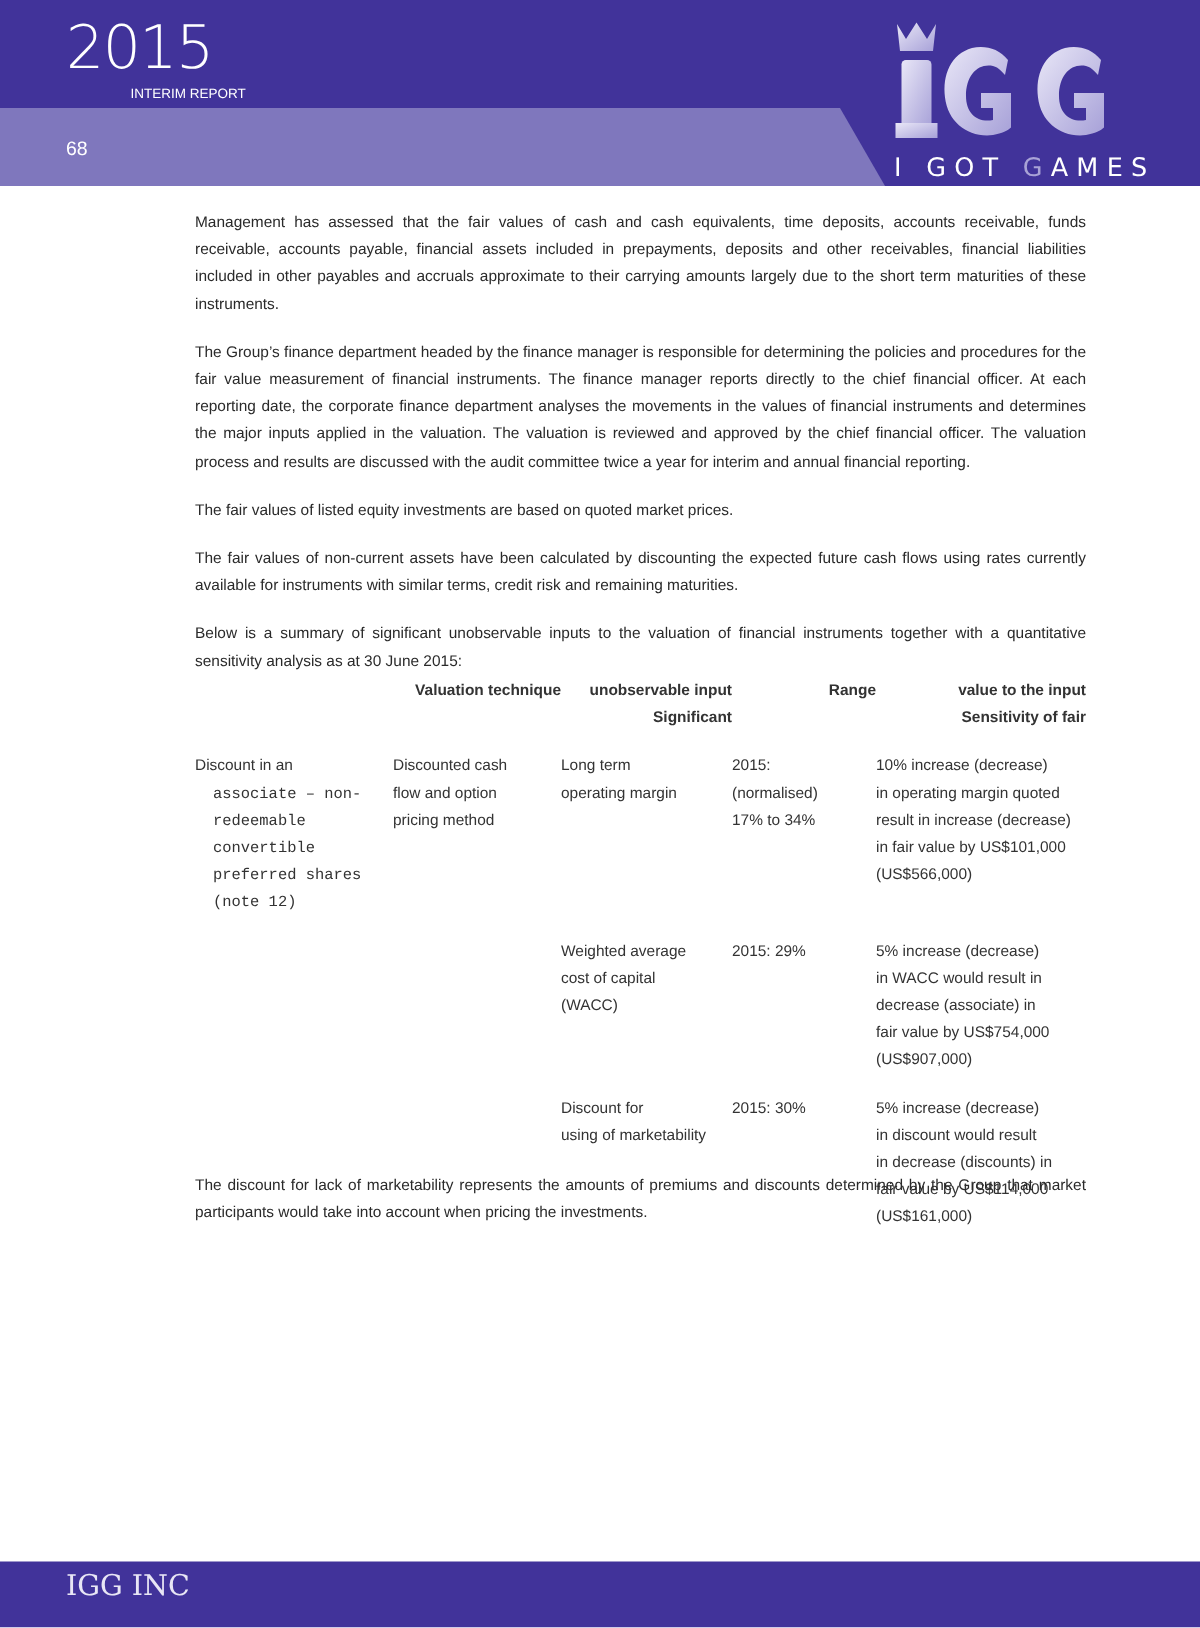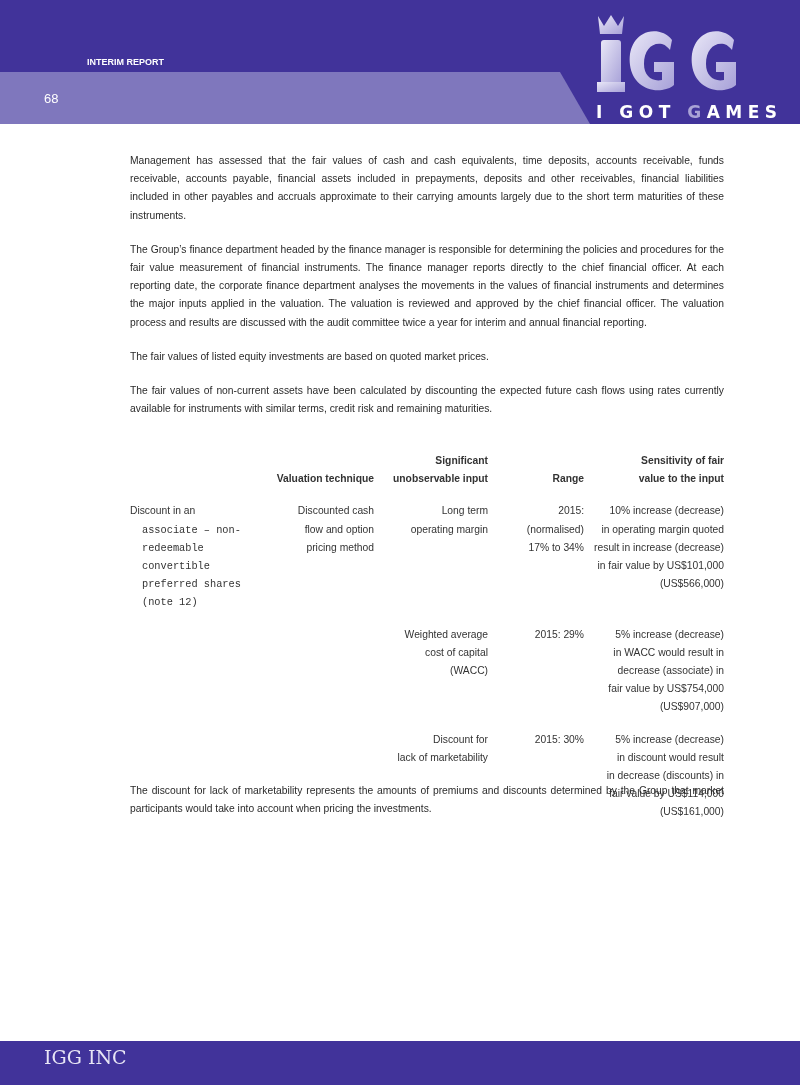--- a/index.html
+++ b/index.html
@@ -3,50 +3,51 @@
 <meta charset="utf-8">
 <style>
   html, body { margin:0; padding:0; }
   body { width:800px; height:1085px; position:relative; background:#ffffff; overflow:hidden;
          font-family:"Liberation Sans", sans-serif; color:#2a2a2a; }
   .header { position:absolute; left:0; top:0; width:800px; height:124px; background:#41339a; overflow:hidden; }
   .header-band { position:absolute; left:0; top:72px; width:800px; height:52px; }
   .header-band svg { position:absolute; left:0; top:0; }
   .year-logo { position:absolute; left:44px; top:12px; color:#ffffff; font-family:"DejaVu Sans", sans-serif;
                font-size:40px; font-weight:300; letter-spacing:-1px; line-height:40px; }
-  .interim { position:absolute; left:76px; top:57px; color:#ffffff; font-size:9px; font-weight:bold; letter-spacing:0px;padding-left:11px; }
+  .interim { position:absolute; left:76px; top:57px; color:#ffffff; font-size:9px; font-weight:normal; letter-spacing:0px;padding-left:11px; }
   .page-num { position:absolute; left:44px; top:91px; color:#ffffff; font-size:13px; }
   .igg-logo { position:absolute; left:594px; top:10px; width:160px; height:110px; }
   .igg-letters { position:absolute; left:0; top:0; width:160px; height:90px; }
   .igg-tagline { position:absolute; left:2px; top:92px; width:160px; color:#ffffff; font-size:17px; letter-spacing:5.5px;
-                 font-family:"DejaVu Sans", sans-serif; font-weight:700; white-space:nowrap; }
+                 font-family:"DejaVu Sans", sans-serif; font-weight:400; white-space:nowrap; }
   .igg-tagline .g-light { color:#a9a3d6; }
   .content { position:absolute; left:130px; top:136px; width:594px; font-size:10.3px; line-height:18.2px; }
-  .content p { margin:16px 0 14px 0; text-align:justify; }
+  .content p { margin:4px 0 14px 0; text-align:justify; }
   table.val { position:absolute; left:130px; top:452px; width:594px; border-collapse:collapse; font-size:10.3px; line-height:18.2px; }
   table.val th { font-weight:bold; text-align:right; vertical-align:bottom; padding:0; color:#333; }
-  table.val td { vertical-align:top; padding:0; text-align:right; color:#333; }
+  table.val td { vertical-align:top; padding:0; color:#333; }
   table.val td.item { text-align:left; }
   .indent { padding-left:12px; display:block;font-family:Liberation Mono, monospace; }
   .c1 { width:132px; } .c2 { width:112px; } .c3 { width:114px; } .c4 { width:96px; } .c5 { width:140px; }
   .gap td { height:14px; }
   .rowgap td { height:14px; }
   .footer { position:absolute; left:0; top:1041px; width:800px; height:44px; background:#41339a; }
   .footer-text { position:absolute; left:44px; top:1046px; color:#e8e6f5; font-family:"DejaVu Serif", serif; font-size:19px; }
   .final { position:absolute; left:130px; top:782px; width:594px; font-size:10.3px; line-height:18.2px; text-align:justify; margin:0; }
 </style>
 </head>
 <body>
 
 <div class="header">
   <div class="header-band">
     <svg width="800" height="52">
       <polygon points="0,0 560,0 590,52 0,52" fill="#7f77bd"></polygon>
     </svg>
   </div>
+  <div class="year-logo">2015</div>
   <div class="interim">INTERIM REPORT</div>
   <div class="page-num">68</div>
 
   <div class="igg-logo">
     <svg class="igg-letters" width="160" height="90" viewBox="0 0 160 90">
       <defs>
         <linearGradient id="lg" x1="0" y1="0" x2="1" y2="1">
           <stop offset="0" stop-color="#e9e7f7"></stop>
           <stop offset="1" stop-color="#a7a1d8"></stop>
         </linearGradient>
@@ -63,44 +64,45 @@
     </svg>
     <div class="igg-tagline">I GOT <span class="g-light">G</span>AMES</div>
   </div>
 </div>
 
 <div class="content">
   <p>Management has assessed that the fair values of cash and cash equivalents, time deposits, accounts receivable, funds receivable, accounts payable, financial assets included in prepayments, deposits and other receivables, financial liabilities included in other payables and accruals approximate to their carrying amounts largely due to the short term maturities of these instruments.</p>
   <p>The Group’s finance department headed by the finance manager is responsible for determining the policies and procedures for the fair value measurement of financial instruments. The finance manager reports directly to the chief financial officer. At each reporting date, the corporate finance department analyses the movements in the values of financial instruments and determines the major inputs applied in the valuation. The valuation is reviewed and approved by the chief financial officer. The valuation process and results are discussed with the audit committee twice a year for interim and annual financial reporting.</p>
   <p>The fair values of listed equity investments are based on quoted market prices.</p>
   <p>The fair values of non-current assets have been calculated by discounting the expected future cash flows using rates currently available for instruments with similar terms, credit risk and remaining maturities.</p>
+  <p>Below is a summary of significant unobservable inputs to the valuation of financial instruments together with a quantitative sensitivity analysis as at 30 June 2015:</p>
 </div>
 
 <table class="val">
   <colgroup>
       <col class="c1">
       <col class="c2">
       <col class="c3">
       <col class="c4">
       <col class="c5">
     </colgroup>
   <thead>
     <tr>
       <th></th>
+      <th>Valuation technique</th>
+      <th>unobservable input</th>
+      <th>Range</th>
+      <th>value to the input</th>
+    </tr>
+    <tr>
+      <th></th>
       <th></th>
       <th>Significant</th>
       <th></th>
       <th>Sensitivity of fair</th>
-    </tr>
-    <tr>
-      <th></th>
-      <th>Valuation technique</th>
-      <th>unobservable input</th>
-      <th>Range</th>
-      <th>value to the input</th>
     </tr>
   </thead>
   <tbody>
     <tr class="gap">
         <td colspan="5"></td>
       </tr>
 
     <tr>
       <td class="item">
         <span style="display:block">Discount in an</span>
@@ -156,21 +158,21 @@
     </tr>
     <tr class="rowgap">
         <td colspan="5"></td>
       </tr>
 
     <tr>
       <td></td>
       <td></td>
       <td>
         <span style="display:block">Discount for</span>
-        <span style="display:block">lack of marketability</span>
+        <span style="display:block">using of marketability</span>
       </td>
       <td>
         <span style="display:block">2015: 30%</span>
       </td>
       <td>
         <span style="display:block">5% increase (decrease)</span>
         <span style="display:block">in discount would result</span>
         <span style="display:block">in decrease (discounts) in</span>
         <span style="display:block">fair value by US$114,000</span>
         <span style="display:block">(US$161,000)</span>

